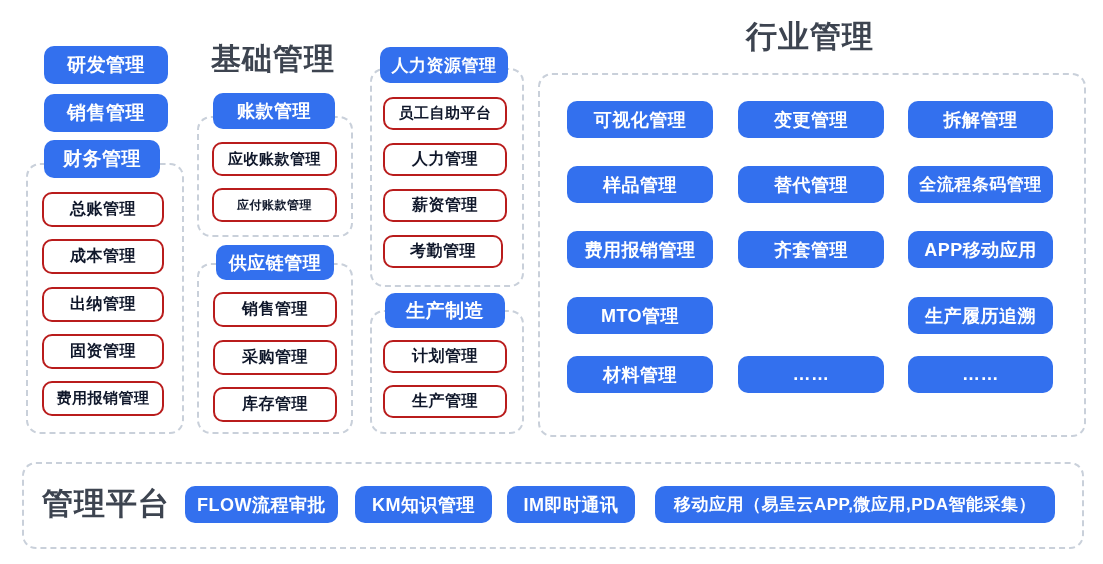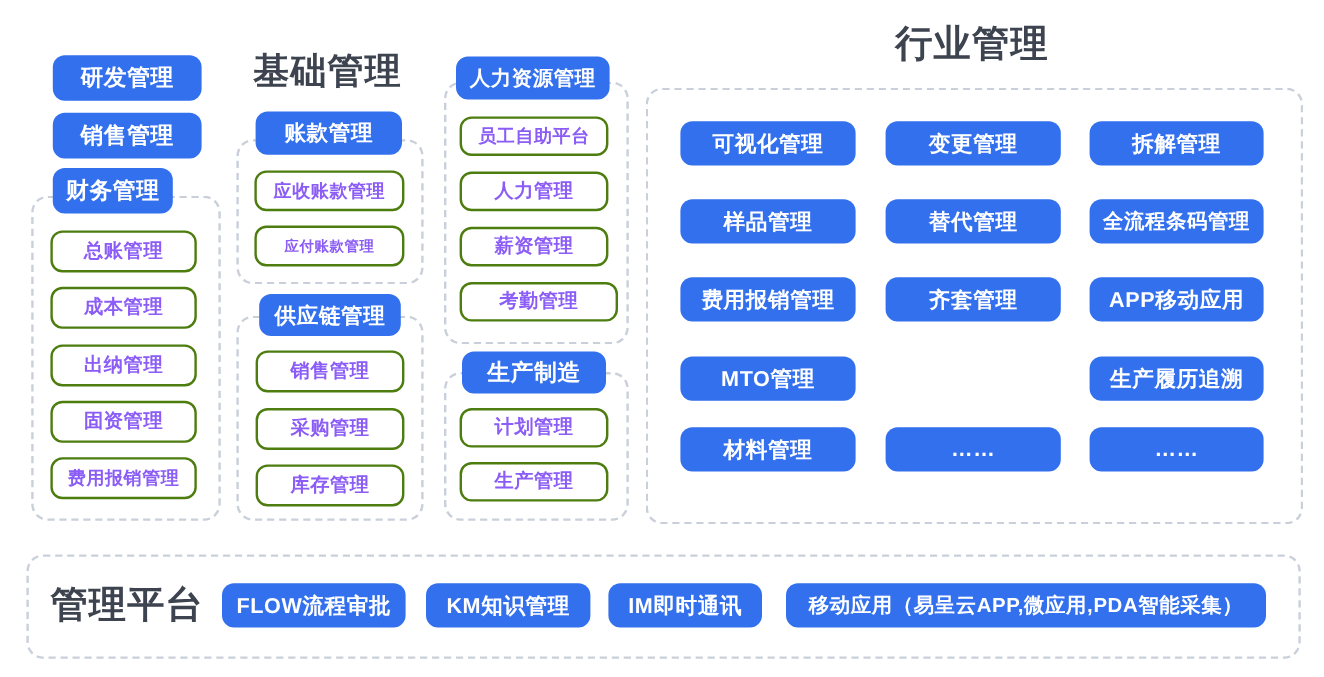--- a/index.html
+++ b/index.html
@@ -11,21 +11,21 @@
     position:absolute;border:2px dashed #c9d0da;border-radius:14px;background:transparent;
   }
   .chip{
     position:absolute;display:flex;align-items:center;justify-content:center;
     background:#3370ee;color:#ffffff;border-radius:10px;
     font-size:18px;font-weight:700;white-space:nowrap;letter-spacing:.5px;
   }
   .chip.small{font-size:17px;}
   .pill{
     position:absolute;display:flex;align-items:center;justify-content:center;
-    background:#ffffff;border:2px solid #4d7c0f;color:#8b5cf6;border-radius:10px;
+    background:#ffffff;border:2px solid #b91c1c;color:#0f172a;border-radius:10px;
     font-size:16px;font-weight:600;white-space:nowrap;box-sizing:border-box;letter-spacing:.5px;
   }
   .section-title{
     position:absolute;display:flex;align-items:center;justify-content:center;
     color:#3d4450;font-weight:800;white-space:nowrap;letter-spacing:1px;
   }
 </style>
 </head>
 <body>
 
@@ -34,41 +34,41 @@
   <div class="dashed-box" style="left:26px;top:163px;width:154px;height:267px"></div>
   <div class="dashed-box" style="left:197px;top:116px;width:152px;height:117px"></div>
   <div class="dashed-box" style="left:197px;top:263px;width:152px;height:167px"></div>
   <div class="dashed-box" style="left:370px;top:68px;width:150px;height:215px"></div>
   <div class="dashed-box" style="left:370px;top:310px;width:150px;height:120px"></div>
   <div class="dashed-box" style="left:538px;top:73px;width:544px;height:360px"></div>
   <div class="dashed-box" style="left:22px;top:462px;width:1058px;height:83px"></div>
 
   <div class="chip" style="left:44px;top:46px;width:124px;height:38px;font-size:19px">研发管理</div>
   <div class="chip" style="left:44px;top:94px;width:124px;height:38px;font-size:19px">销售管理</div>
-  <div class="chip" style="left:44px;top:140px;width:100px;height:38px;font-size:19px">财务管理</div>
+  <div class="chip" style="left:44px;top:140px;width:116px;height:38px;font-size:19px">财务管理</div>
   <div class="pill" style="left:42px;top:192px;width:122px;height:35px">总账管理</div>
   <div class="pill" style="left:42px;top:239px;width:122px;height:35px">成本管理</div>
   <div class="pill" style="left:42px;top:287px;width:122px;height:35px">出纳管理</div>
   <div class="pill" style="left:42px;top:334px;width:122px;height:35px">固资管理</div>
   <div class="pill" style="left:42px;top:381px;width:122px;height:35px;font-size:15px">费用报销管理</div>
 
   <div class="section-title" style="left:198px;top:40px;width:150px;height:38px;font-size:30px">基础管理</div>
   <div class="chip" style="left:213px;top:93px;width:122px;height:36px">账款管理</div>
   <div class="pill" style="left:212px;top:142px;width:125px;height:34px;font-size:15px">应收账款管理</div>
   <div class="pill" style="left:212px;top:188px;width:125px;height:34px;font-size:12px">应付账款管理</div>
   <div class="chip" style="left:216px;top:245px;width:118px;height:35px">供应链管理</div>
   <div class="pill" style="left:213px;top:292px;width:124px;height:35px">销售管理</div>
   <div class="pill" style="left:213px;top:340px;width:124px;height:35px">采购管理</div>
   <div class="pill" style="left:213px;top:387px;width:124px;height:35px">库存管理</div>
 
   <div class="chip" style="left:380px;top:47px;width:128px;height:36px;font-size:17px">人力资源管理</div>
   <div class="pill" style="left:383px;top:97px;width:124px;height:33px;font-size:15px">员工自助平台</div>
   <div class="pill" style="left:383px;top:143px;width:124px;height:33px">人力管理</div>
   <div class="pill" style="left:383px;top:189px;width:124px;height:33px">薪资管理</div>
-  <div class="pill" style="left:383px;top:235px;width:132px;height:33px">考勤管理</div>
+  <div class="pill" style="left:383px;top:235px;width:120px;height:33px">考勤管理</div>
   <div class="chip" style="left:385px;top:293px;width:120px;height:35px;font-size:19px">生产制造</div>
   <div class="pill" style="left:383px;top:340px;width:124px;height:33px">计划管理</div>
   <div class="pill" style="left:383px;top:385px;width:124px;height:33px">生产管理</div>
 
   <div class="section-title" style="left:660px;top:18px;width:300px;height:38px;font-size:31px">行业管理</div>
 
   <div class="chip" style="left:567px;top:101px;width:146px;height:37px">可视化管理</div>
   <div class="chip" style="left:738px;top:101px;width:146px;height:37px">变更管理</div>
   <div class="chip" style="left:908px;top:101px;width:145px;height:37px">拆解管理</div>
 

